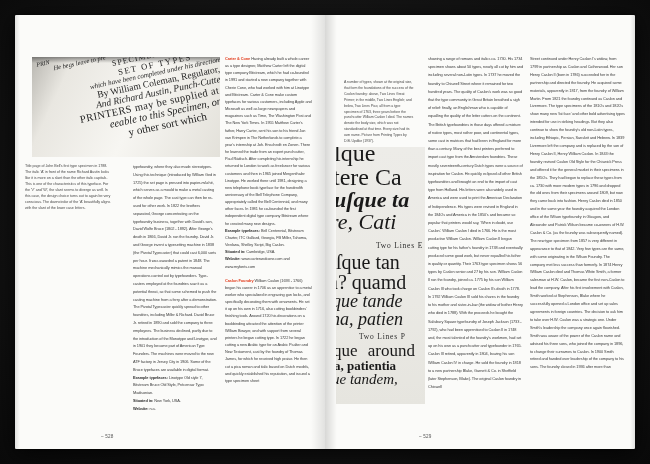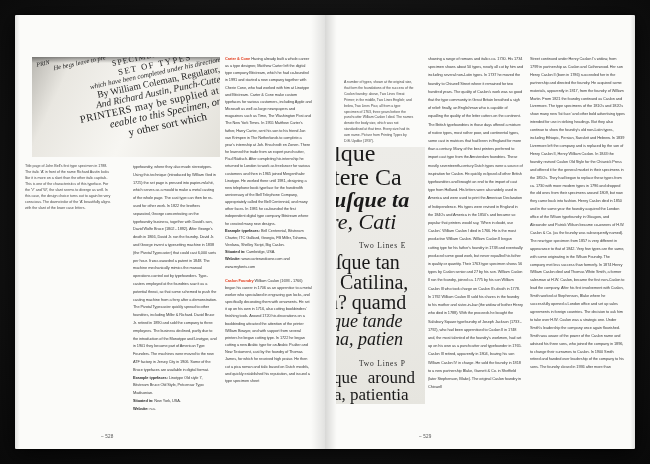--- a/index.html
+++ b/index.html
@@ -112,29 +112,28 @@
 
   <div>
 
     <div class="caption" style="left:329px; top:65px; width:70px; height:66px; font-size:3.5px; line-height:5.9px;">A number of types, shown at the original size, that form the foundations of the success of the Caslon foundry: above, Two Lines Great Primer; in the middle, Two Lines English; and below, Two Lines Pica; all from a type specimen of 1763, three years before the punchcutter William Caslon I died. The names denote the body size, which was not standardised at that time. Every size had its own name. Picture from Printing Types by D.B. Updike (1937).</div>
 
     <div class="specimen">
       <div class="sp" style="font-size:24px; margin-left:-14px; margin-top:-6px;">ulque</div>
       <div class="sp" style="font-size:24px; margin-left:-3px;">tere Ca</div>
       <div class="sp it" style="font-size:22px; margin-left:-2px;font-weight:bold;">uſque ta</div>
       <div class="sp it" style="font-size:22px; margin-left:-6px;">re, Cati</div>
-      <div class="sp sc" style="margin-top:9px; margin-left:23px;">Two Lines E</div>
+      <div class="sp sc" style="margin-top:9px; margin-left:40px;">Two Lines E</div>
       <div class="sp" style="font-size:20px; margin-top:2px; margin-left:-10px;">uſque tan</div>
-      <div class="sp" style="font-size:20px; margin-left:4px;">Catilina,</div>
       <div class="sp" style="font-size:20px; margin-left:-7px;">a? quamd</div>
       <div class="sp it" style="font-size:18px; margin-left:-9px;">ſque tande</div>
       <div class="sp it" style="font-size:18px; margin-left:-5px;">na, patien</div>
-      <div class="sp sc" style="margin-top:12px; margin-left:23px;">Two Lines P</div>
+      <div class="sp sc" style="margin-top:5px; margin-left:23px;">Two Lines P</div>
       <div class="sp" style="font-size:17px; margin-top:2px; margin-left:-3px; word-spacing:6px;">que around</div>
-      <div class="sp" style="font-size:17px; margin-left:-2px;">a, patientia</div>
+      <div class="sp" style="font-size:13px; margin-left:-2px;font-weight:bold;">a, patientia</div>
       <div class="sp it" style="font-size:15px; margin-left:-4px;">ue tandem,</div>
     </div>
 
     <div class="bodycol" style="left:413px; top:40px; width:95px; height:386px; line-height:8.2px;">
       <div><span>showing a range of romans and italics ca. 1730. His 1734 specimen shows about 50 types, nearly all cut by him and including several non-Latin types. In 1737 he moved the foundry to Chiswell Street where it remained for two hundred years. The quality of Caslon's work was so good that the type community in Great Britain breathed a sigh of relief: finally, an Englishman who is capable of equalling the quality of the letter cutters on the continent. The British typefoundries in those days offered a mixture of native types, most rather poor, and continental types, some cast in matrices that had been in England for more than a century. Many of the best printers preferred to import cast type from the Amsterdam foundries. These mostly seventeenth-century Dutch types were a source of inspiration for Caslon. He quickly eclipsed all other British typefoundries and brought an end to the import of cast type from Holland. His letters were also widely used in America and were used to print the American Declaration of Independence. His types were revived in England in the 1840's and America in the 1850's and became so popular that printers would say, 'When in doubt, use Caslon'. William Caslon I died in 1766. He is the most productive William Caslon. William Caslon II began cutting type for his father's foundry in 1738 and eventually produced some good work, but never equalled his father in quality or quantity. Their 1763 type specimen shows 56 types by Caslon senior and 27 by his son. William Caslon II ran the foundry, joined ca. 1775 by his son William Caslon III who took charge on Caslon II's death in 1778. In 1792 William Caslon III sold his shares in the foundry to his mother and sister-in-law (the widow of bother Henry who died in 1788). With the proceeds he bought the Salisbury Square typefoundry of Joseph Jackson (1733 - 1792), who had been apprenticed to Caslon II in 1748 and, the most talented of the foundry's workmen, had set up on his own as a punchcutter and typefounder in 1765. Caslon III retired, apparently in 1804, leaving his son William Caslon IV in charge. He sold the foundry in 1818 to a new partnership Blake, Garnett &amp; Co. in Sheffield (later Stephenson, Blake). The original Caslon foundry in Chiswell</span></div>
     </div>
 
     <div class="bodycol" style="left:515px; top:40px; width:95px; height:386px; line-height:7.9px;">
       <div><span>Street continued under Henry Caslon I's widow, from 1799 in partnership as Caslon and Catherwood. Her son Henry Caslon II (born in 1786) succeeded her in the partnership and directed the foundry. He acquired some materials, apparently in 1817, from the foundry of William Martin. From 1821 the foundry continued as Caslon and Livermore. The type specimens of the 1810's and 1820's show many new 'fat face' and other bold advertising types intended for use in striking headings. But they also continue to show the foundry's old non-Latin types, including Ethiopic, Persian, Sanskrit and Hebrew. In 1839 Livermore left the company and is replaced by the son of Henry Caslon II, Henry William Caslon. In 1843 the foundry revived Caslon Old Style for the Chiswick Press and offered it for the general market in their specimens in the 1850's. They had begun to replace these types from ca. 1730 with more modern types in 1796 and dropped the old ones from their specimens around 1809, but now they came back into fashion. Henry Caslon died in 1850 and in the same year the foundry acquired the London office of the Wilson typefoundry in Glasgow, and Alexander and Patrick Wilson became co-owners of H.W. Caslon &amp; Co. (as the foundry was subsequently named). The new type specimen from 1857 is very different in appearance to that of 1842. Very few types are the same, with some originating in the Wilson Foundry. The company met less success than formerly. In 1874 Henry William Caslon died and Thomas White Smith, a former salesman at H.W. Caslon, became the first non-Caslon to lead the company. After his first involvement with Caslon, Smith worked at Stephenson, Blake where he successfully opened a London office and set up sales agreements in foreign countries. The decision to ask him to take over H.W. Caslon was a strategic one. Under Smith's leadership the company once again flourished. Smith was aware of the power of the Caslon name and advised his three sons, who joined the company in 1896, to change their surnames to Caslon. In 1900 Smith retired and handed over leadership of the company to his sons. The foundry closed in 1936 after more than</span></div>
     </div>

